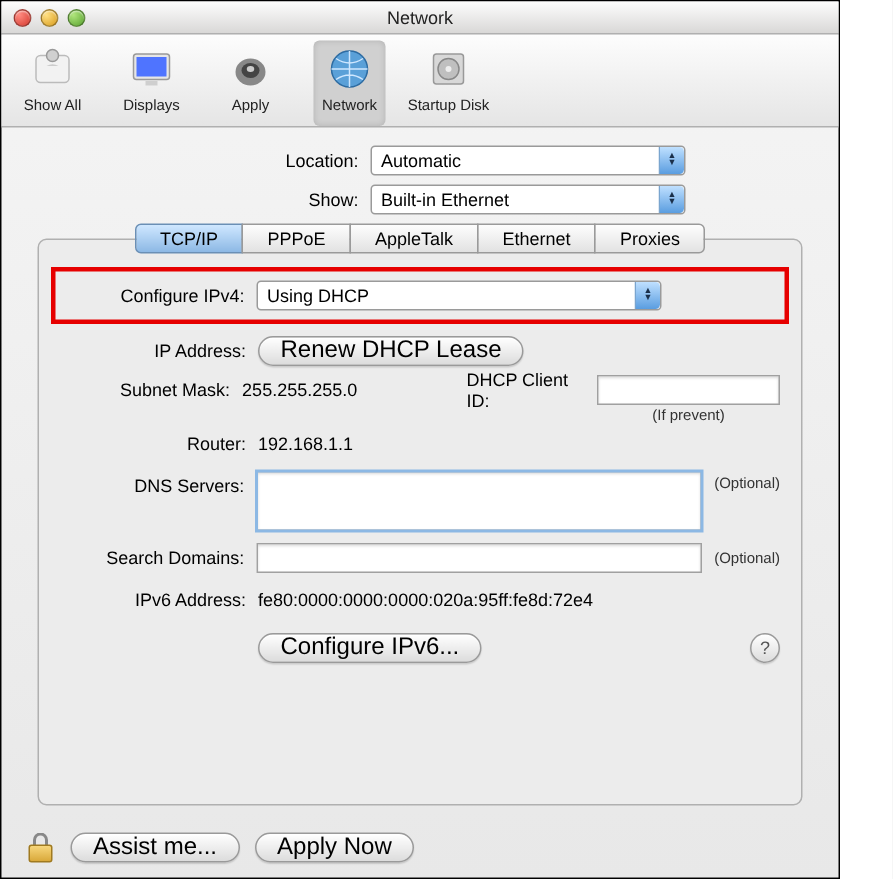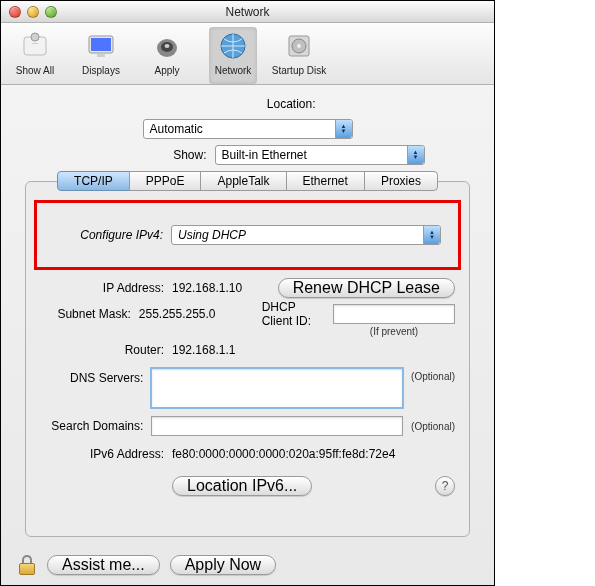--- a/index.html
+++ b/index.html
@@ -7,21 +7,21 @@
     margin: 0;
     font-family: "Lucida Grande", "Helvetica Neue", Arial, sans-serif;
     font-size: 11px;
     background: #fff;
     width: 595px;
     height: 586px;
     overflow: hidden;
     color: #000;
   }
   .window {
-    width: 495px;
+    width: 560px;
     height: 586px;
     border: 1px solid #000;
     background: linear-gradient(#f5f5f5, #e8e8e8);
     display: flex;
     flex-direction: column;
   }
   .titlebar {
     height: 22px;
     background: linear-gradient(#fdfdfd, #d9d8d7);
     border-bottom: 1px solid #b0b0b0;
@@ -160,23 +160,22 @@
     gap: 8px;
     min-height: 24px;
     font-size: 12px;
   }
   .pane-row .lbl {
     width: 124px;
     text-align: right;
   }
   .highlight-box {
     border: 3px solid #e60000;
-    padding: 20px 2px;
+    padding: 4px 2px;
     margin: -2px -6px 6px -6px;
-    font-style: italic;
   }
   .aqua-btn {
     height: 20px;
     border-radius: 10px;
     padding: 0 14px;
     background: linear-gradient(#ffffff, #dcdcdc);
     border: 1px solid #9a9a9a;
     box-shadow: 0 1px 1px rgba(0,0,0,0.15), inset 0 1px 0 rgba(255,255,255,0.7);
     font-size: 16px;
     display: inline-flex;
@@ -290,21 +289,21 @@
             <circle cx="17" cy="17" r="7" fill="#bfbfbf" stroke="#888"></circle>
             <circle cx="17" cy="17" r="2" fill="#eee"></circle>
           </svg>
       </span>
       <span class="lbl">Startup Disk</span>
     </div>
   </div>
 
   <div class="content">
 
-    <div class="row" style="justify-content:center;flex-direction:column;">
+    <div class="row" style="justify-content:center;">
       <span class="lbl">Location:</span>
       <div class="aqua-select" style="width:210px;">
         <span>Automatic</span>
         <span class="cap">▲<br>▼</span>
       </div>
     </div>
 
     <div class="row" style="justify-content:center;">
       <span class="lbl">Show:</span>
       <div class="aqua-select" style="width:210px;">
@@ -337,21 +336,20 @@
           <span class="lbl">Configure IPv4:</span>
           <div class="aqua-select" style="width:270px;">
             <span>Using DHCP</span>
             <span class="cap">▲<br>▼</span>
           </div>
         </div>
       </div>
 
       <div class="pane-row">
         <span class="lbl">IP Address:</span>
-        <span style="flex:1;">192.168.1.10</span>
         <span class="aqua-btn">Renew DHCP Lease</span>
       </div>
 
       <div class="pane-row">
         <span class="lbl">Subnet Mask:</span>
         <span style="width:110px;">255.255.255.0</span>
         <span style="width:36px;"></span>
         <span>DHCP Client ID:</span>
         <input class="text-input" style="width: 122px;" value="">
       </div>
@@ -378,21 +376,21 @@
         <span class="hint">(Optional)</span>
       </div>
 
       <div class="pane-row" style="margin-top:4px;">
         <span class="lbl">IPv6 Address:</span>
         <span>fe80:0000:0000:0000:020a:95ff:fe8d:72e4</span>
       </div>
 
       <div class="pane-row" style="margin-top:8px;">
         <span class="lbl"></span>
-        <span class="aqua-btn">Location IPv6...</span>
+        <span class="aqua-btn">Configure IPv6...</span>
         <span style="flex:1;"></span>
         <span class="helpbtn">?</span>
       </div>
     </div>
 
   </div>
 
   <div class="footer">
     <div class="lock">
       <div class="shackle"></div>

